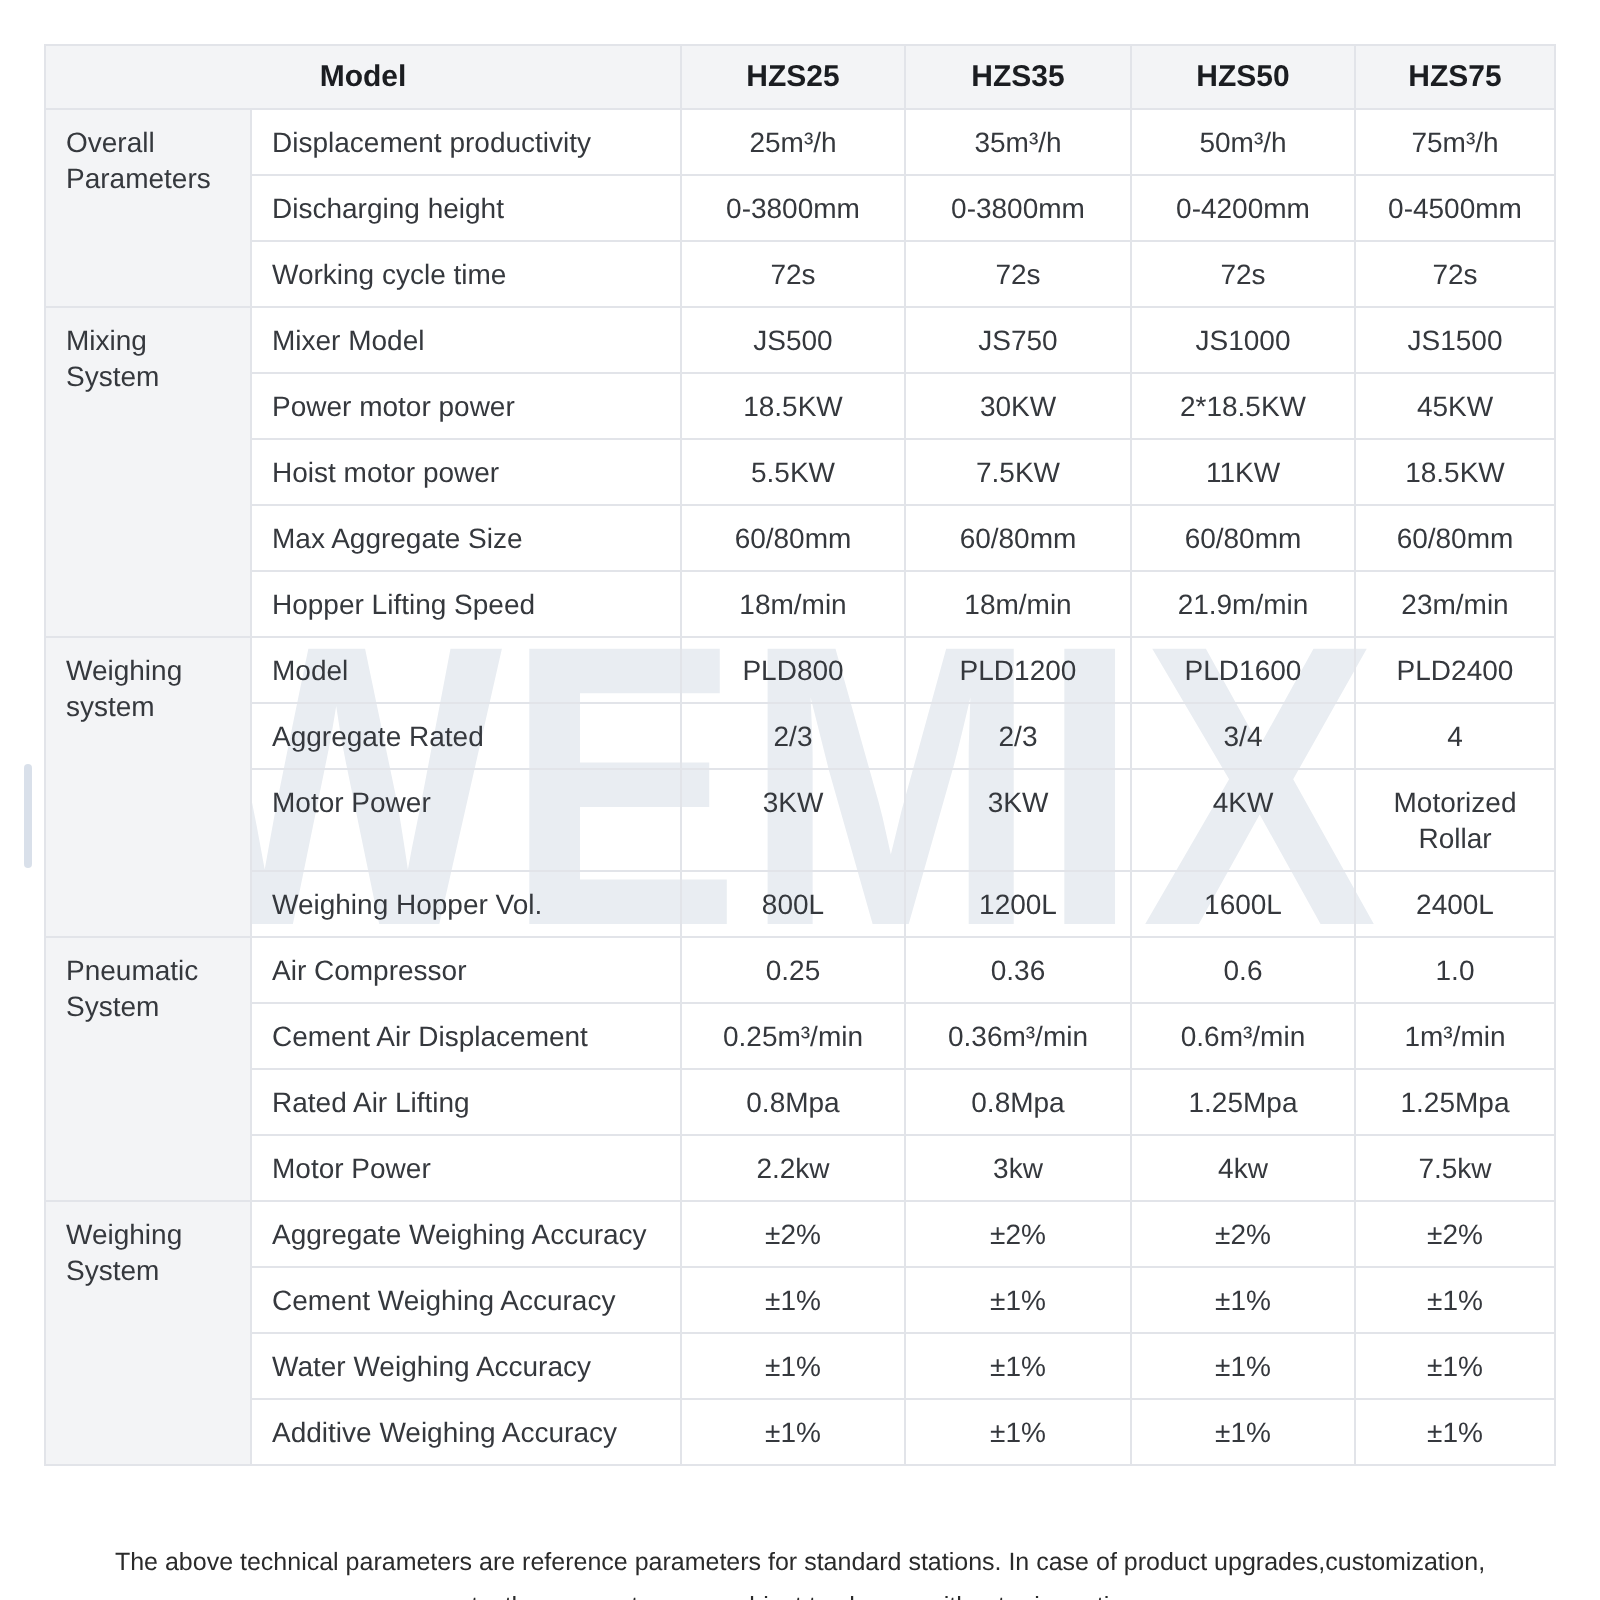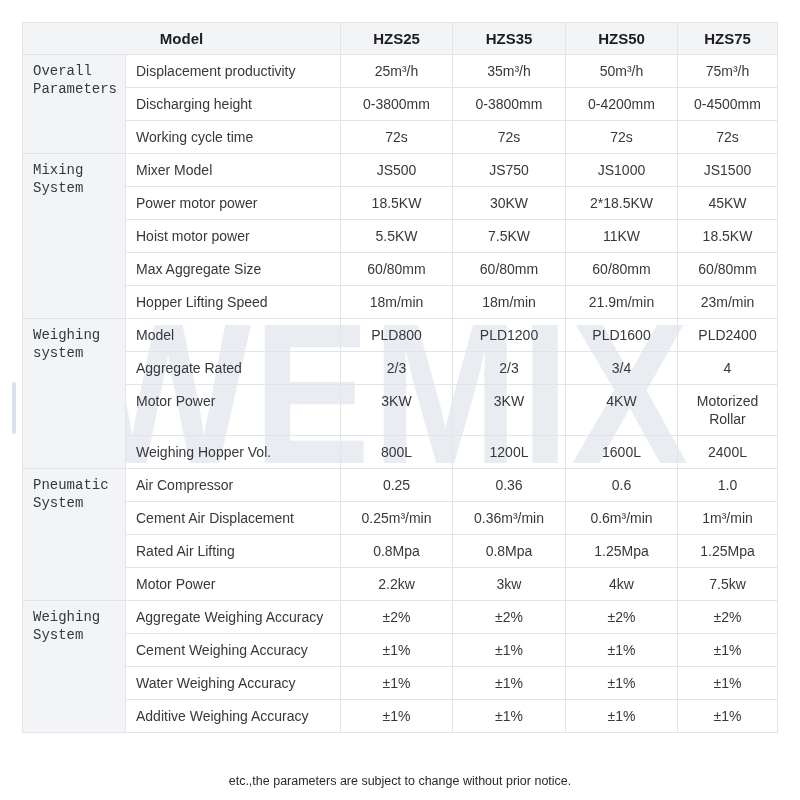--- a/index.html
+++ b/index.html
@@ -70,21 +70,20 @@
     color: #35383d;
     padding: 7px 10px;
     line-height: 18px;
     vertical-align: top;
     background: transparent;
   }
   td.category {
     background: var(--head-bg, #f3f4f6) !important;
     padding-left: 13px;
     color: #2e3238;
-    font-family: Liberation Mono, monospace;
   }
   td.param { padding-left: 14px; }
   td.val { text-align: center; }
   .footer {
     position: absolute;
     left: 0;
     right: 0;
     top: 748px;
     text-align: center;
     font-size: 12.5px;
@@ -262,16 +261,17 @@
           <td class="param">Additive Weighing Accuracy</td>
           <td class="val">±1%</td>
           <td class="val">±1%</td>
           <td class="val">±1%</td>
           <td class="val">±1%</td>
         </tr>
       </tbody>
   </table>
 
   <div class="footer">
+    <div>The above technical parameters are reference parameters for standard stations. In case of product upgrades,customization,</div>
     <div>etc.,the parameters are subject to change without prior notice.</div>
   </div>
 
 </div>
 
 </body></html>

